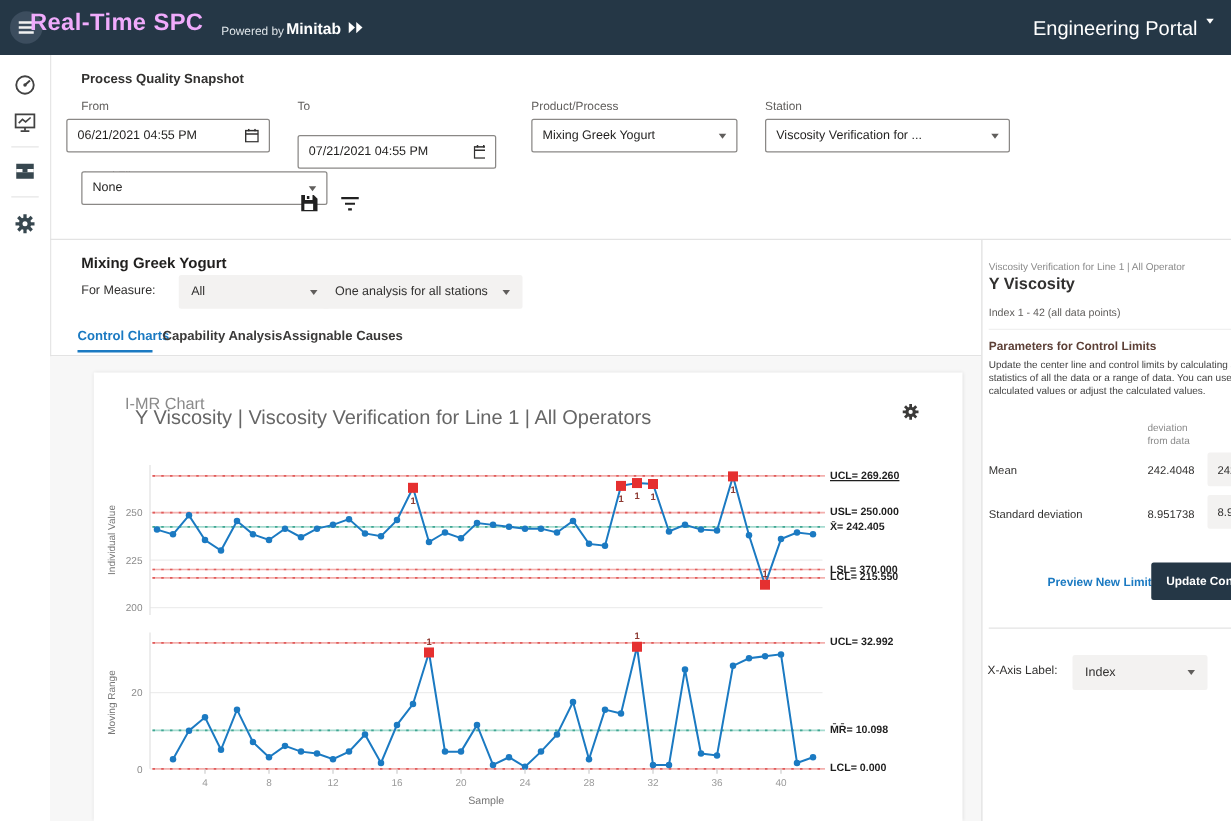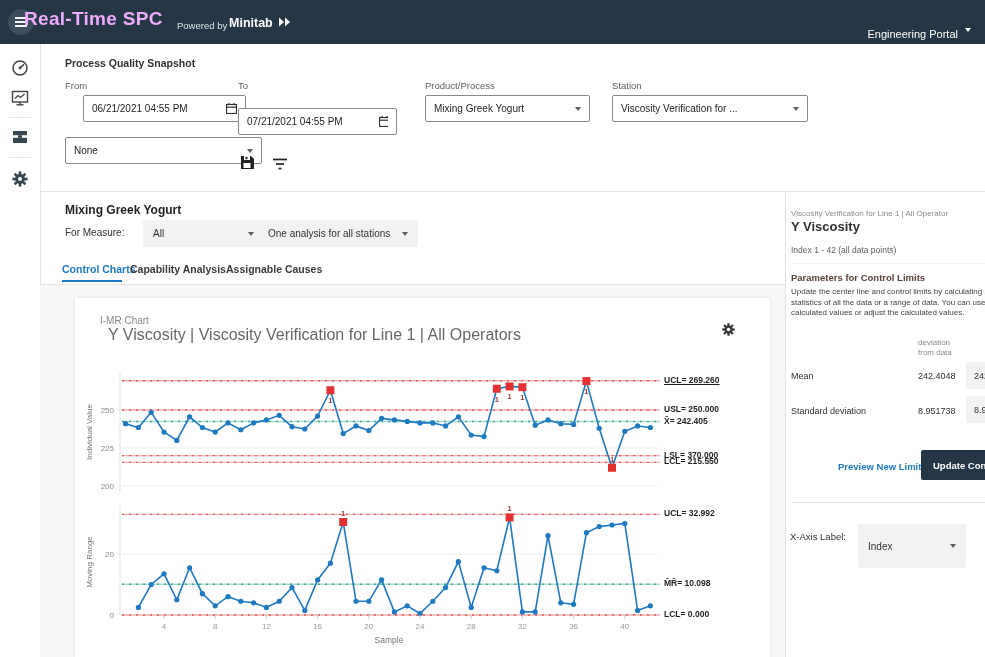--- a/index.html
+++ b/index.html
@@ -8,21 +8,21 @@
   .abs{position:absolute}
   
   #topbar{position:absolute;left:0;top:0;width:985px;height:44px;background:#253746}
   #hamburger{position:absolute;left:8px;top:9px;width:26px;height:26px;border-radius:50%;
              background:#3c4d5e;display:flex;flex-direction:column;align-items:center;justify-content:center;gap:2.5px;cursor:pointer}
   #hamburger span{display:block;width:12px;height:1.7px;background:#f2f2f2}
   #app-title{position:absolute;left:24px;top:8px;font-size:19px;font-weight:700;color:#f0abfc;letter-spacing:.3px}
   #powered{position:absolute;left:177px;top:20px;font-size:9.5px;color:#dfe5e9}
   #brand{position:absolute;left:229px;top:16px;font-size:12.5px;font-weight:700;color:#fff}
   #minitab-mark{position:absolute;left:278px;top:17px}
-  #portal{position:absolute;right:14px;top:28px;font-size:11px;color:#fff;display:flex;gap:7px;cursor:pointer}
+  #portal{position:absolute;right:14px;top:15px;font-size:16px;color:#fff;display:flex;gap:7px;cursor:pointer}
   .caret{width:0;height:0;border-left:3.5px solid transparent;border-right:3.5px solid transparent;border-top:4px solid #605e5c}
   .caret.white{border-top-color:#fff}
   
   #sidebar{position:absolute;left:0;top:44px;width:40px;height:613px;background:#fff;border-right:1px solid #e6e6e6}
   .side-item{position:absolute;left:11px;width:18px;height:18px;cursor:pointer}
   .side-div{position:absolute;left:9px;width:22px;height:1px;background:#e6e6e6}
   
   .sec-title{font-size:10.5px;font-weight:700;color:#323130}
   .lbl{font-size:9.5px;color:#605e5c}
   .input-box{position:absolute;height:27px;border:1px solid #8a8886;border-radius:2px;background:#fff;
@@ -33,21 +33,21 @@
   .hline{position:absolute;background:#e3e3e3;height:1px}
   .icon-btn{position:absolute;cursor:pointer}
   
   #process-title{position:absolute;left:65px;top:203px;font-size:12px;font-weight:700;color:#201f1e}
   #for-measure-lbl{position:absolute;left:65px;top:227px;font-size:10px;color:#323130}
   .tab{position:absolute;top:263px;font-size:10.5px;font-weight:600;color:#3b3a39;cursor:pointer}
   .tab.active{color:#1b7ac2}
   #tab-underline{position:absolute;left:62px;top:280px;width:60px;height:2px;background:#1b7ac2}
   #main-bg{position:absolute;left:40px;top:285px;width:745px;height:372px;background:#f7f7f7}
   #chart-card{position:absolute;left:75px;top:298px;width:695px;height:359px;background:#fff;box-shadow:0 0 3px rgba(0,0,0,.10)}
-  #card-type{position:absolute;left:100px;top:315px;font-size:10px;color:#8a8a8a}
+  #card-type{position:absolute;left:100px;top:315px;font-size:13px;color:#8a8a8a}
   #card-title{position:absolute;left:108px;top:326px;font-size:16px;color:#666}
   #chart-area{position:absolute;left:80px;top:360px;width:690px;height:292px}
   .limit-label{position:absolute;left:584px;font-size:8.5px;font-weight:700;color:#1f1f1f;white-space:nowrap;line-height:11px}
   
   #panel-border{position:absolute;left:785px;top:192px;width:1px;height:465px;background:#e0e0e0}
   .rp-sub{position:absolute;left:791px;top:209px;font-size:8px;color:#8a8a8a;white-space:nowrap}
   .rp-title{position:absolute;left:791px;top:219px;font-size:13px;font-weight:600;color:#323130}
   .rp-index{position:absolute;left:791px;top:245px;font-size:8.5px;color:#605e5c}
   .rp-params{position:absolute;left:791px;top:272px;font-size:9.5px;font-weight:700;color:#5d4037;white-space:nowrap}
   .rp-desc{position:absolute;left:791px;top:287px;width:252px;font-size:8px;line-height:10.5px;color:#424242}
@@ -121,21 +121,21 @@
         </g>
         <circle cx="9" cy="9" r="5" fill="#37474f"></circle>
           <circle cx="9" cy="9" r="2" fill="#fff"></circle>
       </svg>
     </div>
   </div>
 
   <div class="abs sec-title" style="left:65px;top:57px">Process Quality Snapshot</div>
 
   <div class="abs lbl" style="left:65px;top:80px">From</div>
-  <div class="input-box" style="left:83px;top:95px;width:163px">
+  <div class="input-box" style="left:53px;top:95px;width:163px">
     <input readonly="" value="06/21/2021 04:55 PM" style="">
     <svg width="11" height="11">
       <rect x="0.5" y="1.5" width="10" height="9" fill="none" stroke="#323130" stroke-width="1.2"></rect>
       <line x1="0.5" y1="4.2" x2="10.5" y2="4.2" stroke="#323130" stroke-width="1.2"></line>
       <line x1="3" y1="0" x2="3" y2="2" stroke="#323130" stroke-width="1.2"></line>
       <line x1="8" y1="0" x2="8" y2="2" stroke="#323130" stroke-width="1.2"></line>
     </svg>
   </div>
 
   <div class="abs lbl" style="left:238px;top:80px">To</div>
@@ -393,18 +393,18 @@
 
   <div class="rp-rowlbl" style="top:406px">Standard deviation</div>
   <div class="rp-val" style="top:406px">8.951738</div>
   <input class="rp-input" style="top: 396px;" value="8.951738">
 
   <div id="preview-link">Preview New Limits</div>
   <button id="update-btn">Update Control Limits</button>
 
   <div class="hline" style="left:791px;top:502px;width:250px"></div>
   <div id="xaxis-lbl">X-Axis Label:</div>
-  <div class="gsel" style="left:858px;top:524px;width:108px;height:44px">
+  <div class="gsel" style="left:858px;top:524px;width:108px;height:28px">
     <span>Index</span>
     <span class="caret"></span>
   </div>
 
 </div>
 
 </body></html>

